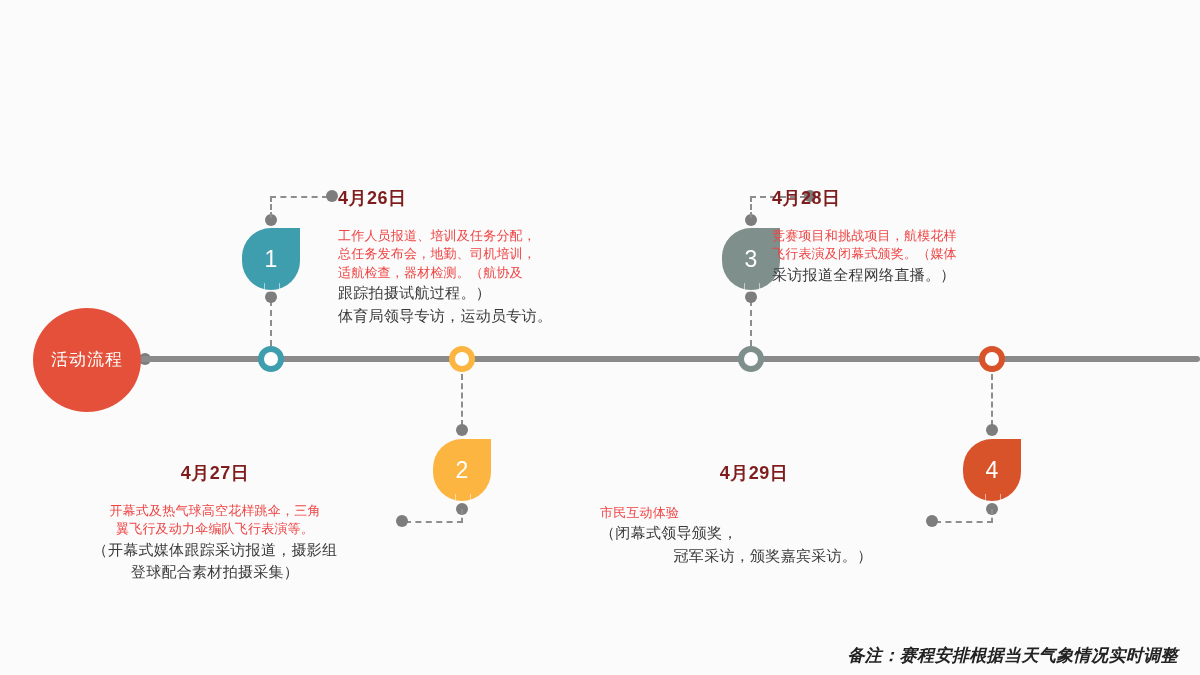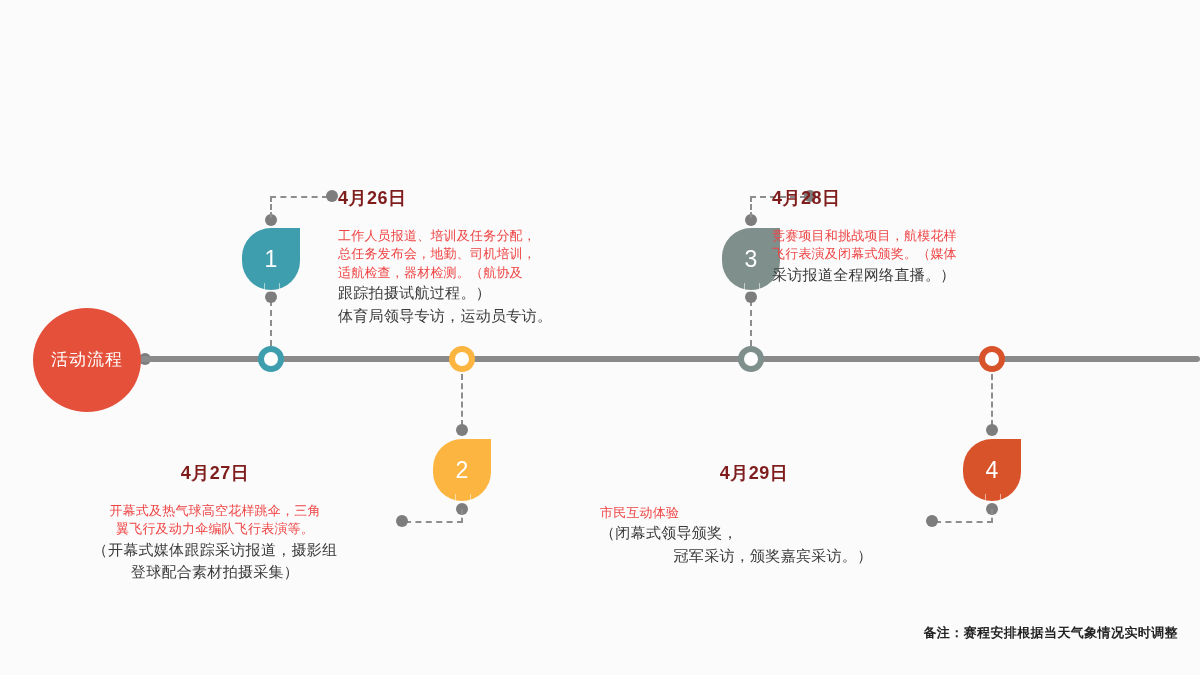--- a/index.html
+++ b/index.html
@@ -159,25 +159,26 @@
     color: #3a3a3a;
     letter-spacing: .3px;
   }
   .align-right { text-align: center; }
   .align-center { text-align: center; }
 
   
   .footnote {
     position: absolute;
     right: 22px;
-    top: 624px;
-    font-size: 13px;
+    top: 644px;
+    font-size: 17px;
     font-weight: bold;
     color: #222;
     letter-spacing: .4px;
+    font-style: italic;
   }
 </style>
 </head>
 <body>
 
 <div>
 
   <div class="axis-cap"></div>
   <div class="axis"></div>
 

